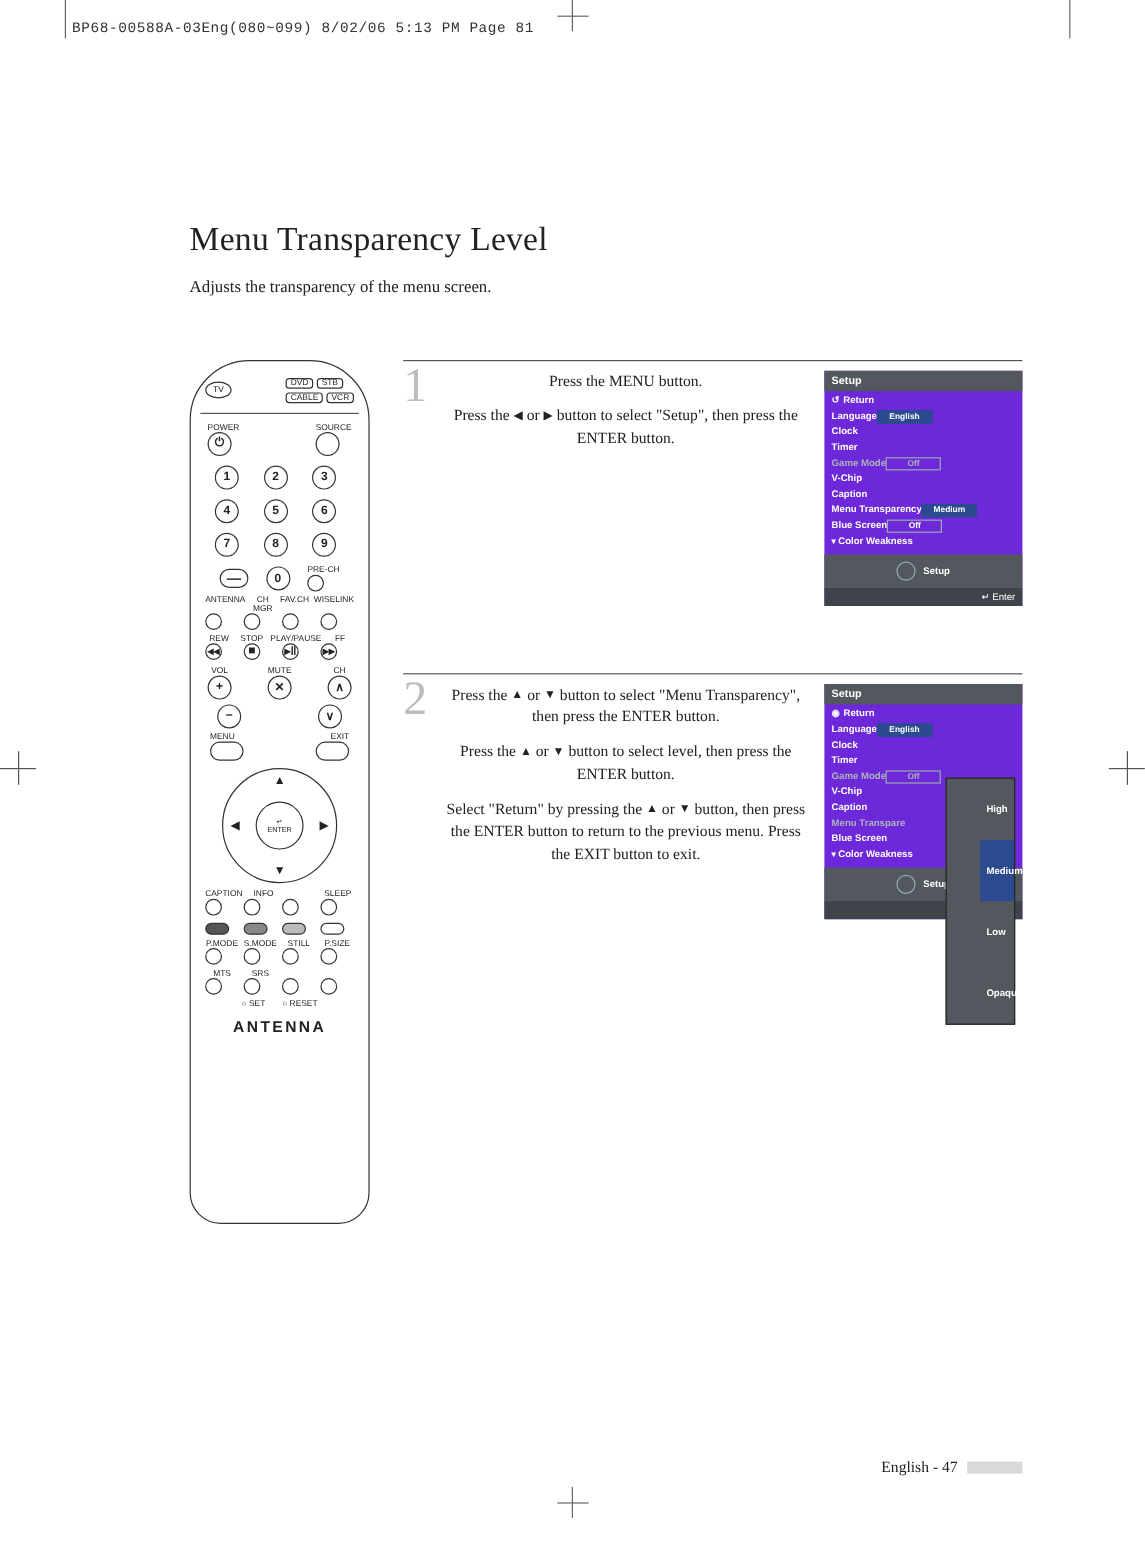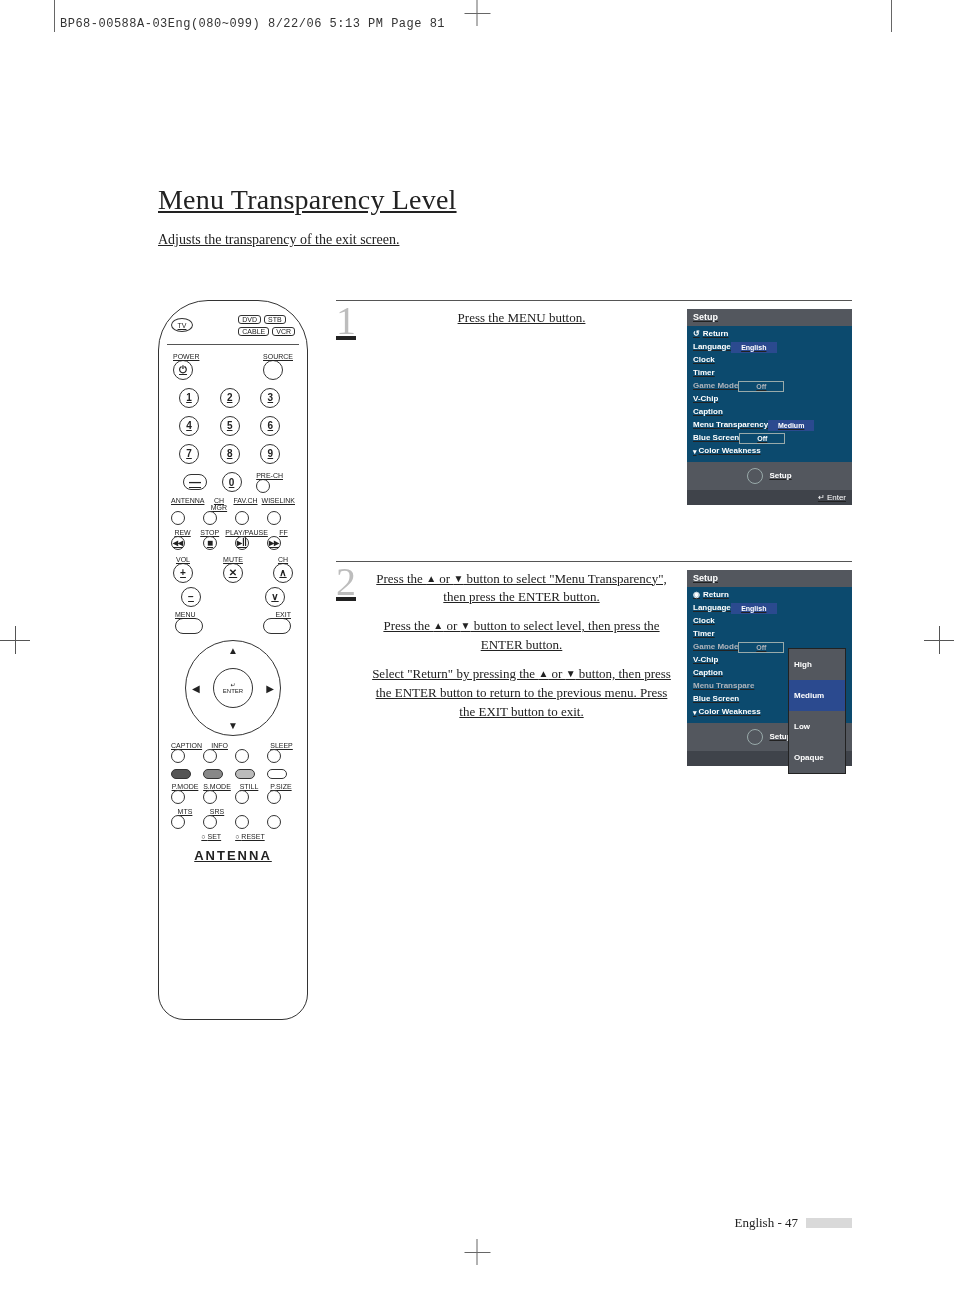--- a/index.html
+++ b/index.html
@@ -38,21 +38,20 @@
   }
   .crop-side.left { left: 0; }
   .crop-side.right { right: 0; }
   .crop-corner-l, .crop-corner-r { position:absolute; top:0; width:1px; height:32px; background:#666; }
   .crop-corner-l { left: 54px; }
   .crop-corner-r { right: 62px; }
   .page {
     position: absolute;
     top: 36px; left: 58px; right: 62px; bottom: 60px;
     padding: 150px 40px 40px 100px;
-    text-decoration: underline;
   }
   .title {
     font: 500 28px/1 "Times New Roman", serif;
     letter-spacing: .2px;
     margin-bottom: 16px;
     font-family: Georgia, "Times New Roman", serif;
     font-stretch: condensed;
   }
   .intro {
     font: 14px/1.4 Georgia, serif;
@@ -96,63 +95,63 @@
   .brand { text-align:center; font:700 13px Arial; letter-spacing:2px; margin-top:8px; }
   
   .steps { flex: 1; }
   .step { border-top: 1px solid #555; padding-top: 8px; display:flex; gap:10px; margin-bottom: 56px; }
   .step:last-child { margin-bottom: 0; }
   .step-num { font: 300 40px/1 Georgia, serif; color:#bdbdbd; width:24px; flex:0 0 24px; margin-top:-8px; }
   .step-body { flex:1; display:flex; gap:14px; }
   .step-text { flex: 1; font: 13px/1.45 Georgia, serif; text-align: center; }
   .step-text p { margin-bottom: 10px; }
   
-  .osd { width: 165px; flex:0 0 165px; background:#0c4a6e; color:#fff; font:700 8px/1 Arial; position:relative; }
+  .osd { width: 165px; flex:0 0 165px; background:#6d28d9; color:#fff; font:700 8px/1 Arial; position:relative; }
   .osd-title { background:#53575e; padding:4px 6px; font-size:9px; }
   .osd-list { padding:2px 6px 4px; }
   .osd-row { display:flex; justify-content:flex-start; align-items:center; height:13px; }
   .osd-row .k { font-weight:700; }
   .osd-row .v { width:46px; text-align:center; border:1px solid #9aa; font:700 7px/1 Arial; padding:1px 0; }
   .osd-row .v.sel { background:#2b4a8f; border-color:#2b4a8f; }
   .osd-row.dim { color:#aeb3ba; }
   .osd-row.return::before { content:"↺"; margin-right:3px; font-size:8px; }
   .osd-row.return.dot::before { content:"◉"; }
   .osd-row.more::before { content:"▾"; margin-right:2px; font-size:7px; }
   .osd-band { background:#53575e; display:flex; align-items:center; justify-content:center; gap:6px; padding:6px 0; }
   .osd-band .gear { width:16px; height:16px; border:1.5px solid #9aa; border-radius:50%; position:relative; }
   .osd-foot { background:#3f434a; text-align:right; padding:3px 6px; font:400 8px Arial; }
   .popup {
     position:absolute; right:6px; top:78px; width:58px;
     background:#53575e; border:1px solid #222; 
   }
-  .popup div { padding:11px 5px; font:700 8px Arial; }
+  .popup div { padding:21px 5px; font:700 8px Arial;margin-left:28px; }
   .popup .sel { background:#2b4a8f; }
   
   .page-foot {
     position:absolute; right: 40px; bottom: 10px;
     font: 13px Georgia, serif; display:flex; align-items:center; gap:8px;
   }
   .foot-bar { width:46px; height:10px; background:#d9d9d9; }
   .tri { font-size: 10px; vertical-align: 1px; }
 </style>
 </head>
 <body>
 
-<div class="slug">BP68-00588A-03Eng(080~099)  8/22/06  5:13 PM  Page 81</div>
+<div class="slug">BP68-00588A-03Eng(080~099)  8/02/06  5:13 PM  Page 81</div>
 <div class="crop-top"></div>
 <div class="crop-bottom"></div>
 <div class="crop-side left"></div>
 <div class="crop-side right"></div>
 <div class="crop-corner-l"></div>
 <div class="crop-corner-r"></div>
 
 <div class="page">
 
   <h1 class="title">Menu Transparency Level</h1>
-  <p class="intro">Adjusts the transparency of the exit screen.</p>
+  <p class="intro">Adjusts the transparency of the menu screen.</p>
 
   <div class="content">
 
     <div class="remote">
       <div class="src-row">
         <span class="oval">TV</span>
         <div class="src-col">
           <div style="display:flex;gap:3px;">
             <span class="pill">DVD</span>
             <span class="pill">STB</span>
@@ -304,20 +303,21 @@
       </div>
       <div class="brand">ANTENNA</div>
     </div>
 
     <div class="steps" id="steps">
         <div class="step">
           <div class="step-num">1</div>
           <div class="step-body">
             <div class="step-text">
               <p>Press the MENU button.</p>
+              <p>Press the <span class="tri">◀</span> or <span class="tri">▶</span> button to select "Setup", then press the ENTER button.</p>
             </div>
             <div class="osd">
               <div class="osd-title">Setup</div>
               <div class="osd-list">
                 <div class="osd-row return">
                   <span class="k">Return</span>
                 </div>
                 <div class="osd-row">
                   <span class="k">Language</span>
                   <span class="v sel">English</span>

